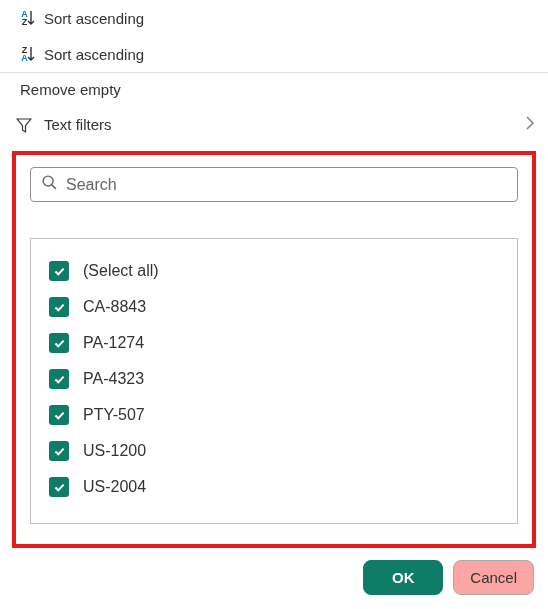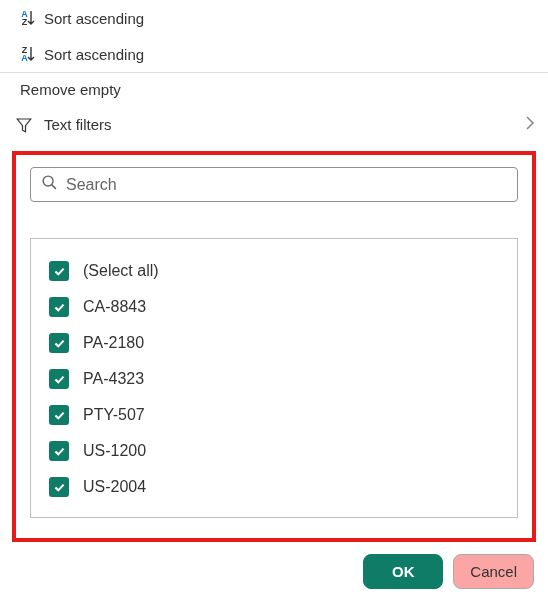--- a/index.html
+++ b/index.html
@@ -63,21 +63,21 @@
     font-size: 16px;
     flex: 1;
     background: transparent;
     color: #333;
   }
   .search-input::placeholder {
     color: #666;
   }
   .list-box {
     border: 1px solid #c0c0c0;
-    padding: 14px 18px 12px 18px;
+    padding: 14px 18px 18px 18px;
     margin-top: 36px;
   }
   .check-row {
     display: flex;
     align-items: center;
     padding: 8px 0;
   }
   .checkbox {
     width: 20px;
     height: 20px;
@@ -222,21 +222,21 @@
           </svg>
         </span>
         <span class="check-label">CA-8843</span>
       </div>
       <div class="check-row">
         <span class="checkbox">
           <svg viewBox="0 0 16 16">
             <path d="M3 8 L6.5 11.5 L13 4.5"></path>
           </svg>
         </span>
-        <span class="check-label">PA-2180</span>
+        <span class="check-label">PA-1274</span>
       </div>
       <div class="check-row">
         <span class="checkbox">
           <svg viewBox="0 0 16 16">
             <path d="M3 8 L6.5 11.5 L13 4.5"></path>
           </svg>
         </span>
         <span class="check-label">PA-4323</span>
       </div>
       <div class="check-row">

